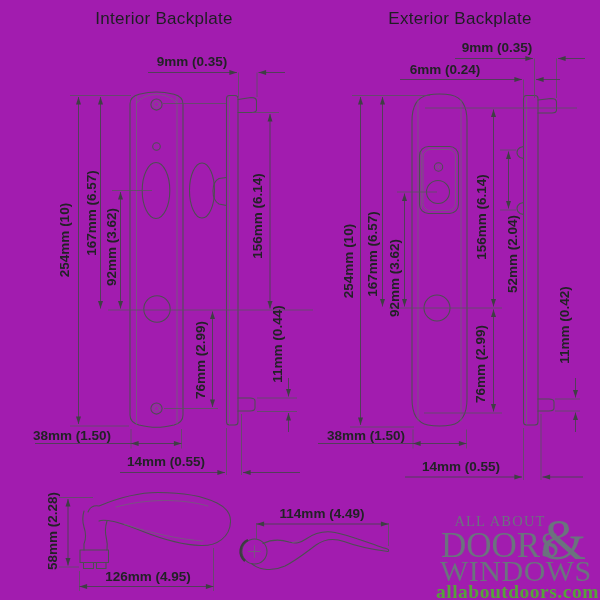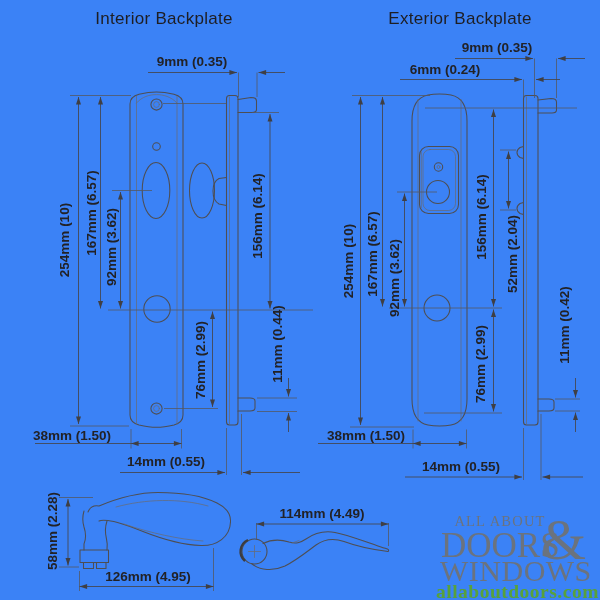--- a/index.html
+++ b/index.html
@@ -1,16 +1,16 @@
 <!DOCTYPE html>
 <html><head>
 <meta charset="utf-8">
 <style>
   html,body{margin:0;padding:0;background:#ffffff;}
-  #stage{position:relative;width:600px;height:600px;background:#3b82f6;overflow:hidden;
+  #stage{position:relative;width:600px;height:600px;background:#a21caf;overflow:hidden;
          font-family:"Liberation Sans",sans-serif;}
   svg{position:absolute;left:0;top:0;}
   .ol{fill:none;stroke:#4e4e53;stroke-width:1.05;stroke-linejoin:round;stroke-linecap:round;}
   .il{fill:none;stroke:#6a6a70;stroke-width:.7;stroke-linejoin:round;stroke-linecap:round;}
   .xl{fill:none;stroke:#55555b;stroke-width:.75;}
   .dl{fill:none;stroke:#45454a;stroke-width:.85;}
   .dt{font:700 13.5px "Liberation Sans",sans-serif;fill:#222226;}
   .ttl{font:400 17px "Liberation Sans",sans-serif;fill:#1e1e23;letter-spacing:.3px;}
   .lgsm{font:400 14.5px "Liberation Serif",serif;letter-spacing:1.2px;}
   .lgbig{font:400 35px "Liberation Serif",serif;}

